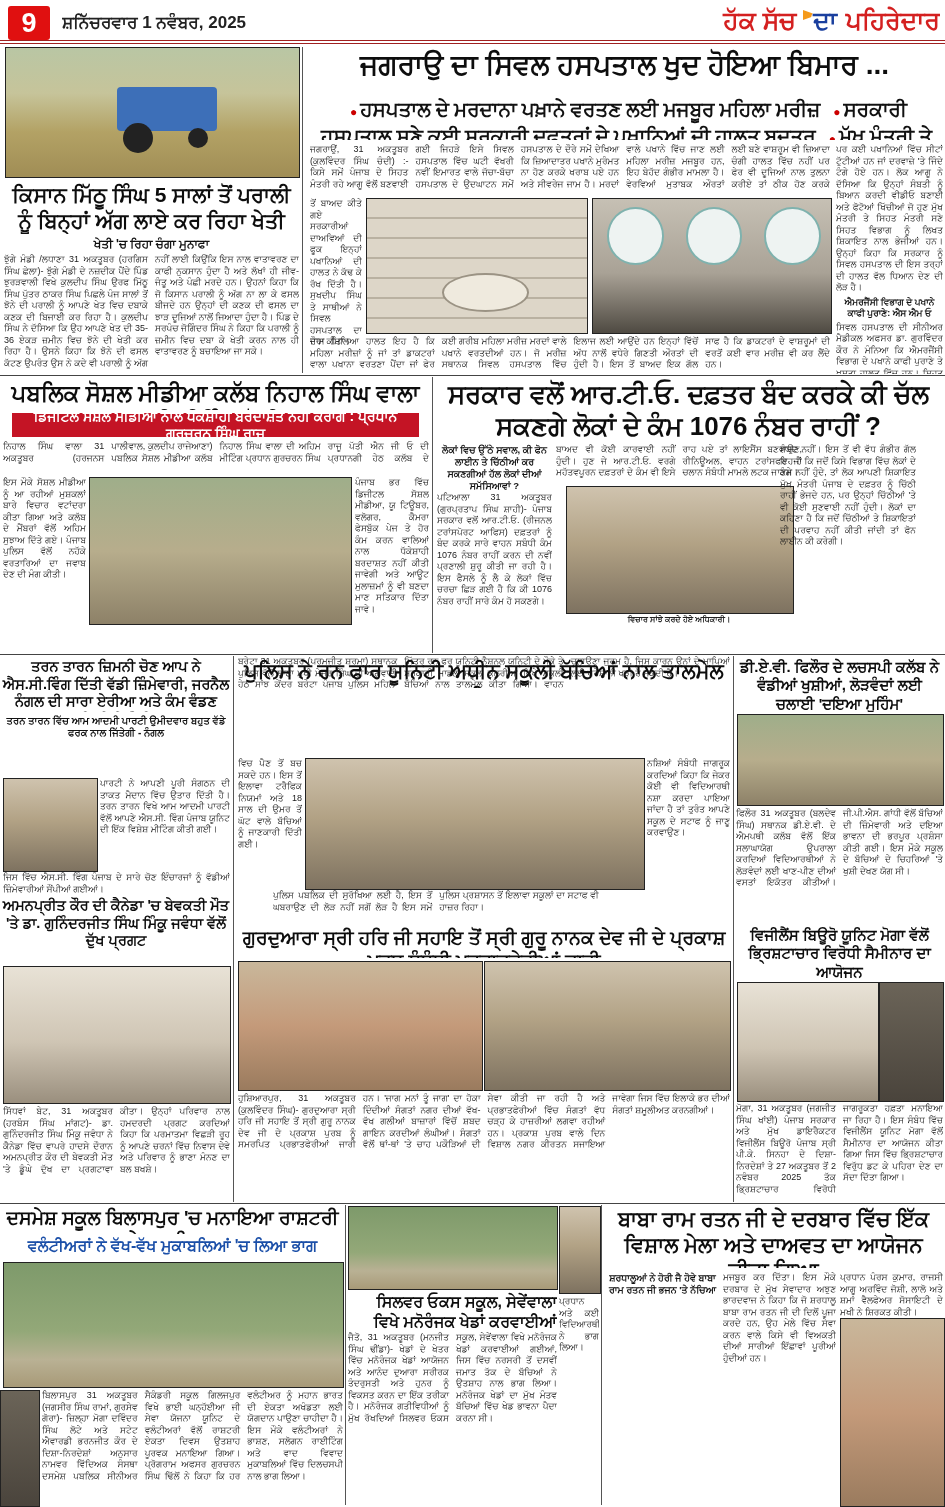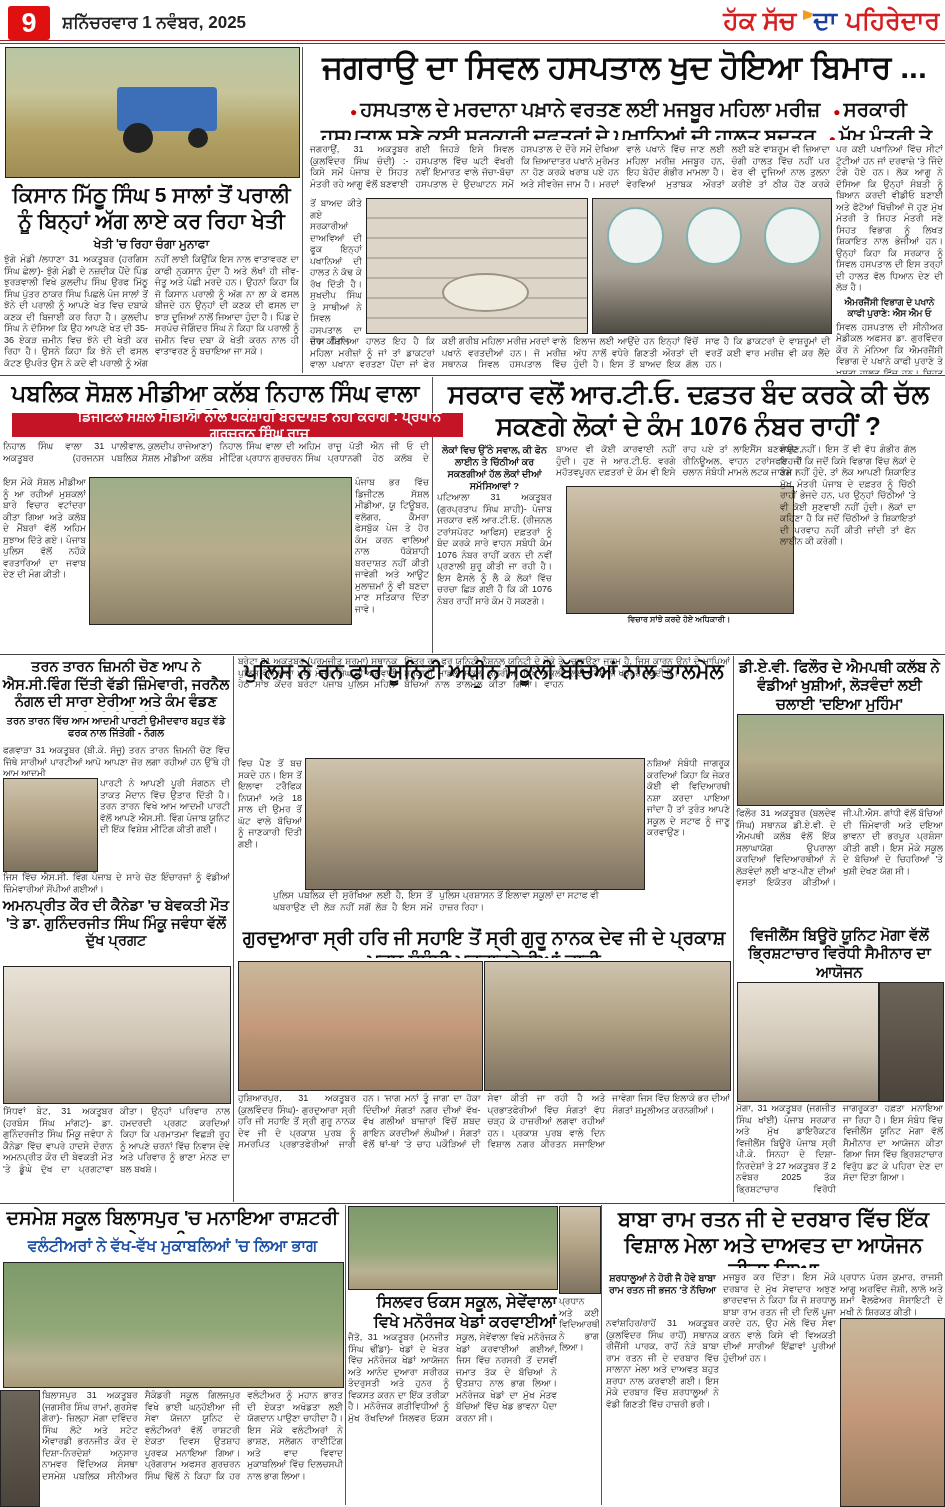--- a/index.html
+++ b/index.html
@@ -70,21 +70,21 @@
 
   <div class="abs ph ph-field" style="left:5px;top:47px;width:293px;height:129px;">
     <div class="tractor-body"></div>
     <div class="tractor-wheel" style="left:40%;top:58%;width:30px;height:30px;"></div>
     <div class="tractor-wheel" style="left:62%;top:62%;width:20px;height:20px;"></div>
   </div>
   <div class="abs hd" style="left:3px;top:182px;width:297px;height:52px;font-size:21px;">ਕਿਸਾਨ ਮਿੱਠੂ ਸਿੰਘ 5 ਸਾਲਾਂ ਤੋਂ ਪਰਾਲੀ ਨੂੰ ਬਿਨ੍ਹਾਂ ਅੱਗ ਲਾਏ ਕਰ ਰਿਹਾ ਖੇਤੀ</div>
   <div class="abs kicker" style="left:3px;top:237px;width:297px;height:15px;font-size:12px;">ਖੇਤੀ 'ਚ ਰਿਹਾ ਚੰਗਾ ਮੁਨਾਫਾ</div>
   <div class="abs b c2" style="left:4px;top:254px;width:295px;height:118px;">ਝੁੱਗੇ ਮੰਡੀ /ਲਧਾਣਾ 31 ਅਕਤੂਬਰ (ਹਰਗਿਸ ਸਿੰਘ ਛੇਲਾ)- ਝੁੱਗੇ ਮੰਡੀ ਦੇ ਨਜ਼ਦੀਕ ਪੈਂਦੇ ਪਿੰਡ ਝੁਰੜਵਾਲੀ ਵਿਖੇ ਕੁਲਦੀਪ ਸਿੰਘ ਉਰਫ ਮਿੱਠੂ ਸਿੰਘ ਪੁੱਤਰ ਠਾਕਰ ਸਿੰਘ ਪਿਛਲੇ ਪੰਜ ਸਾਲਾਂ ਤੋਂ ਝੋਨੇ ਦੀ ਪਰਾਲੀ ਨੂੰ ਆਪਣੇ ਖੇਤ ਵਿਚ ਦਬਾਕੇ ਕਣਕ ਦੀ ਬਿਜਾਈ ਕਰ ਰਿਹਾ ਹੈ। ਕੁਲਦੀਪ ਸਿੰਘ ਨੇ ਦੱਸਿਆ ਕਿ ਉਹ ਆਪਣੇ ਖੇਤ ਦੀ 35-36 ਏਕੜ ਜ਼ਮੀਨ ਵਿਚ ਝੋਨੇ ਦੀ ਖੇਤੀ ਕਰ ਰਿਹਾ ਹੈ। ਉਸਨੇ ਕਿਹਾ ਕਿ ਝੋਨੇ ਦੀ ਫਸਲ ਕੱਟਣ ਉਪਰੰਤ ਉਸ ਨੇ ਕਦੇ ਵੀ ਪਰਾਲੀ ਨੂੰ ਅੱਗ ਨਹੀਂ ਲਾਈ ਕਿਉਂਕਿ ਇਸ ਨਾਲ ਵਾਤਾਵਰਣ ਦਾ ਕਾਫੀ ਨੁਕਸਾਨ ਹੁੰਦਾ ਹੈ ਅਤੇ ਲੱਖਾਂ ਹੀ ਜੀਵ-ਜੰਤੂ ਅਤੇ ਪੰਛੀ ਮਰਦੇ ਹਨ। ਉਹਨਾਂ ਕਿਹਾ ਕਿ ਜੋ ਕਿਸਾਨ ਪਰਾਲੀ ਨੂੰ ਅੱਗ ਨਾ ਲਾ ਕੇ ਫਸਲ ਬੀਜਦੇ ਹਨ ਉਨ੍ਹਾਂ ਦੀ ਕਣਕ ਦੀ ਫਸਲ ਦਾ ਝਾੜ ਦੂਜਿਆਂ ਨਾਲੋਂ ਜਿਆਦਾ ਹੁੰਦਾ ਹੈ। ਪਿੰਡ ਦੇ ਸਰਪੰਚ ਜੋਗਿੰਦਰ ਸਿੰਘ ਨੇ ਕਿਹਾ ਕਿ ਪਰਾਲੀ ਨੂੰ ਜ਼ਮੀਨ ਵਿਚ ਦਬਾ ਕੇ ਖੇਤੀ ਕਰਨ ਨਾਲ ਹੀ ਵਾਤਾਵਰਣ ਨੂੰ ਬਚਾਇਆ ਜਾ ਸਕੇ।</div>
 
-  <div class="abs hd" style="left:306px;top:48px;width:637px;height:44px;font-size:32px;">ਜਗਰਾਉ ਦਾ ਸਿਵਲ ਹਸਪਤਾਲ ਖੁਦ ਹੋਇਆ ਬਿਮਾਰ ...</div>
+  <div class="abs hd" style="left:306px;top:48px;width:637px;height:44px;font-size:28px;">ਜਗਰਾਉ ਦਾ ਸਿਵਲ ਹਸਪਤਾਲ ਖੁਦ ਹੋਇਆ ਬਿਮਾਰ ...</div>
   <div class="abs deck" style="left:310px;top:96px;width:633px;height:44px;">
     <span class="itm">ਹਸਪਤਾਲ ਦੇ ਮਰਦਾਨਾ ਪਖ਼ਾਨੇ ਵਰਤਣ ਲਈ ਮਜਬੂਰ ਮਹਿਲਾ ਮਰੀਜ਼</span>
     <span class="itm">ਸਰਕਾਰੀ ਹਸਪਤਾਲ ਸਣੇ ਕਈ ਸਰਕਾਰੀ ਦਫ਼ਤਰਾਂ ਦੇ ਪਖ਼ਾਨਿਆਂ ਦੀ ਹਾਲਤ ਬਦਤਰ</span>
     <span class="itm">ਮੁੱਖ ਮੰਤਰੀ ਤੇ ਉੱਚ ਅਧਿਕਾਰੀਆਂ ਨੂੰ ਸ਼ਿਕਾਇਤ</span>
   </div>
   <div class="abs b c5" style="left:310px;top:144px;width:520px;height:52px;">ਜਗਰਾਉਂ, 31 ਅਕਤੂਬਰ (ਕੁਲਵਿੰਦਰ ਸਿੰਘ ਚੰਦੀ) :- ਕਿਸੇ ਸਮੇਂ ਪੰਜਾਬ ਦੇ ਸਿਹਤ ਮੰਤਰੀ ਰਹੇ ਆਗੂ ਵੱਲੋਂ ਬਣਵਾਈ ਗਈ ਜਿਹੜੇ ਇਸੇ ਸਿਵਲ ਹਸਪਤਾਲ ਵਿੱਚ ਘਟੀ ਵੱਖਰੀ ਨਵੀਂ ਇਮਾਰਤ ਵਾਲੇ ਜੱਚਾ-ਬੱਚਾ ਹਸਪਤਾਲ ਦੇ ਉਦਘਾਟਨ ਸਮੇਂ ਹਸਪਤਾਲ ਦੇ ਦੌਰੇ ਸਮੇਂ ਦੇਖਿਆ ਕਿ ਜ਼ਿਆਦਾਤਰ ਪਖਾਨੇ ਮੁਰੰਮਤ ਨਾ ਹੋਣ ਕਰਕੇ ਖਰਾਬ ਪਏ ਹਨ ਅਤੇ ਸੀਵਰੇਜ ਜਾਮ ਹੈ। ਮਰਦਾਂ ਵਾਲੇ ਪਖਾਨੇ ਵਿੱਚ ਜਾਣ ਲਈ ਮਹਿਲਾ ਮਰੀਜ਼ ਮਜਬੂਰ ਹਨ, ਇਹ ਬੇਹੱਦ ਗੰਭੀਰ ਮਾਮਲਾ ਹੈ। ਵੇਰਵਿਆਂ ਮੁਤਾਬਕ ਔਰਤਾਂ ਲਈ ਬਣੇ ਵਾਸ਼ਰੂਮ ਵੀ ਜ਼ਿਆਦਾ ਚੰਗੀ ਹਾਲਤ ਵਿੱਚ ਨਹੀਂ ਪਰ ਫੇਰ ਵੀ ਦੂਜਿਆਂ ਨਾਲ ਤੁਲਨਾ ਕਰੀਏ ਤਾਂ ਠੀਕ ਹੋਣ ਕਰਕੇ ਇਨ੍ਹਾਂ ਦੀ ਵਰਤੋਂ ਕੀਤੀ ਜਾ ਰਹੀ ਹੈ।</div>
   <div class="abs b" style="left:310px;top:198px;width:52px;height:172px;">ਤੋਂ ਬਾਅਦ ਕੀਤੇ ਗਏ ਸਰਕਾਰੀਆਂ ਦਾਅਵਿਆਂ ਦੀ ਫੂਕ ਇਨ੍ਹਾਂ ਪਖਾਨਿਆਂ ਦੀ ਹਾਲਤ ਨੇ ਕੱਢ ਕੇ ਰੱਖ ਦਿੱਤੀ ਹੈ। ਸੁਖਦੀਪ ਸਿੰਘ ਤੇ ਸਾਥੀਆਂ ਨੇ ਸਿਵਲ ਹਸਪਤਾਲ ਦਾ ਦੌਰਾ ਕੀਤਾ।</div>
   <div class="abs ph ph-toilet" style="left:366px;top:198px;width:220px;height:134px;">
     <div class="bowl"></div>
   </div>
@@ -98,54 +98,53 @@
     <div class="b">ਪਰ ਕਈ ਪਖਾਨਿਆਂ ਵਿੱਚ ਸੀਟਾਂ ਟੁੱਟੀਆਂ ਹਨ ਜਾਂ ਦਰਵਾਜ਼ੇ 'ਤੇ ਜਿੰਦੇ ਟੰਗੇ ਹੋਏ ਹਨ। ਲੋਕ ਆਗੂ ਨੇ ਦੱਸਿਆ ਕਿ ਉਨ੍ਹਾਂ ਸੰਬਤੀ ਨੂੰ ਬਿਆਨ ਕਰਦੀ ਵੀਡੀਓ ਬਣਾਈ ਅਤੇ ਫੋਟੋਆਂ ਖਿੱਚੀਆਂ ਜੋ ਹੁਣ ਮੁੱਖ ਮੰਤਰੀ ਤੇ ਸਿਹਤ ਮੰਤਰੀ ਸਣੇ ਸਿਹਤ ਵਿਭਾਗ ਨੂੰ ਲਿਖਤ ਸ਼ਿਕਾਇਤ ਨਾਲ ਭੇਜੀਆਂ ਹਨ। ਉਨ੍ਹਾਂ ਕਿਹਾ ਕਿ ਸਰਕਾਰ ਨੂੰ ਸਿਵਲ ਹਸਪਤਾਲ ਦੀ ਇਸ ਤਰ੍ਹਾਂ ਦੀ ਹਾਲਤ ਵੱਲ ਧਿਆਨ ਦੇਣ ਦੀ ਲੋੜ ਹੈ।</div>
     <div class="smohead">ਐਮਰਜੈਂਸੀ ਵਿਭਾਗ ਦੇ ਪਖਾਨੇ ਕਾਫੀ ਪੁਰਾਣੇ: ਐਸ ਐਮ ਓ</div>
     <div class="b">ਸਿਵਲ ਹਸਪਤਾਲ ਦੀ ਸੀਨੀਅਰ ਮੈਡੀਕਲ ਅਫਸਰ ਡਾ. ਗੁਰਵਿੰਦਰ ਕੌਰ ਨੇ ਮੰਨਿਆ ਕਿ ਐਮਰਜੈਂਸੀ ਵਿਭਾਗ ਦੇ ਪਖਾਨੇ ਕਾਫੀ ਪੁਰਾਣੇ ਤੇ ਖਸਤਾ ਹਾਲਤ ਵਿੱਚ ਹਨ। ਸਿਹਤ ਵਿਭਾਗ ਨੂੰ ਕਈ ਵਾਰ ਫੰਡ ਜਾਰੀ ਕਰਨ ਲਈ ਲਿਖਿਆ ਹੈ ਤੇ ਫੰਡ ਮਿਲਣ 'ਤੇ ਟੈਂਡਰ ਪ੍ਰਕਿਰਿਆ ਸ਼ੁਰੂ ਕਰਕੇ ਨਵੇਂ ਪਖਾਨੇ ਬਣਾਏ ਜਾਣਗੇ।</div>
   </div>
 
   <div class="abs hrule" style="left:0;top:375px;width:945px;"></div>
 
   <div class="abs vrule" style="left:432px;top:377px;height:276px;"></div>
 
   <div class="abs hd" style="left:2px;top:379px;width:427px;height:31px;font-size:23px;">ਪਬਲਿਕ ਸੋਸ਼ਲ ਮੀਡੀਆ ਕਲੱਬ ਨਿਹਾਲ ਸਿੰਘ ਵਾਲਾ ਦੀ ਮੀਟਿੰਗ ਹੋਈ</div>
-  <div class="abs redbar" style="left:12px;top:413px;width:407px;height:24px;font-size:14px;padding-left:44px;">ਡਿਜੀਟਲ ਸੋਸ਼ਲ ਮੀਡੀਆ ਨਾਲ ਧੱਕੇਸ਼ਾਹੀ ਬਰਦਾਸ਼ਤ ਨਹੀ ਕਰਾਂਗੇ : ਪ੍ਰਧਾਨ ਗੁਰਚਰਨ ਸਿੰਘ ਰਾਜੂ</div>
+  <div class="abs redbar" style="left:12px;top:413px;width:407px;height:24px;font-size:14px;">ਡਿਜੀਟਲ ਸੋਸ਼ਲ ਮੀਡੀਆ ਨਾਲ ਧੱਕੇਸ਼ਾਹੀ ਬਰਦਾਸ਼ਤ ਨਹੀ ਕਰਾਂਗੇ : ਪ੍ਰਧਾਨ ਗੁਰਚਰਨ ਸਿੰਘ ਰਾਜੂ</div>
   <div class="abs b c4" style="left:3px;top:441px;width:426px;height:34px;">ਨਿਹਾਲ ਸਿੰਘ ਵਾਲਾ 31 ਅਕਤੂਬਰ (ਹਰਜਨਸ ਪਾਲੀਵਾਲ, ਕੁਲਦੀਪ ਰਾਜੇਆਣਾ) ਪਬਲਿਕ ਸੋਸ਼ਲ ਮੀਡੀਆ ਕਲੱਬ ਨਿਹਾਲ ਸਿੰਘ ਵਾਲਾ ਦੀ ਅਹਿਮ ਮੀਟਿੰਗ ਪ੍ਰਧਾਨ ਗੁਰਚਰਨ ਸਿੰਘ ਰਾਜੂ ਪੱਤੀ ਐਨ ਜੀ ਓ ਦੀ ਪ੍ਰਧਾਨਗੀ ਹੇਠ ਕਲੱਬ ਦੇ ਦਫਤਰ ਵਿਖੇ ਹੋਈ।</div>
   <div class="abs b" style="left:3px;top:477px;width:83px;height:172px;">ਇਸ ਮੌਕੇ ਸੋਸ਼ਲ ਮੀਡੀਆ ਨੂੰ ਆ ਰਹੀਆਂ ਮੁਸ਼ਕਲਾਂ ਬਾਰੇ ਵਿਚਾਰ ਵਟਾਂਦਰਾ ਕੀਤਾ ਗਿਆ ਅਤੇ ਕਲੱਬ ਦੇ ਮੈਂਬਰਾਂ ਵੱਲੋਂ ਅਹਿਮ ਸੁਝਾਅ ਦਿੱਤੇ ਗਏ। ਪੰਜਾਬ ਪੁਲਿਸ ਵੱਲੋਂ ਨਹੱਕੇ ਵਰਤਾਰਿਆਂ ਦਾ ਜਵਾਬ ਦੇਣ ਦੀ ਮੰਗ ਕੀਤੀ।</div>
   <div class="abs ph ph-crowd-g" style="left:89px;top:477px;width:261px;height:146px;"></div>
   <div class="abs b" style="left:355px;top:477px;width:74px;height:174px;">ਪੰਜਾਬ ਭਰ ਵਿੱਚ ਡਿਜੀਟਲ ਸੋਸ਼ਲ ਮੀਡੀਆ, ਯੂ ਟਿਊਬਰ, ਵਲੋਗਰ, ਕੈਮਰਾ ਫੇਸਬੁੱਕ ਪੇਜ ਤੇ ਹੋਰ ਕੰਮ ਕਰਨ ਵਾਲਿਆਂ ਨਾਲ ਧੱਕੇਸ਼ਾਹੀ ਬਰਦਾਸ਼ਤ ਨਹੀਂ ਕੀਤੀ ਜਾਵੇਗੀ ਅਤੇ ਆਊਟ ਮੁਲਾਜ਼ਮਾਂ ਨੂੰ ਵੀ ਬਣਦਾ ਮਾਣ ਸਤਿਕਾਰ ਦਿੱਤਾ ਜਾਵੇ।</div>
 
   <div class="abs hd" style="left:436px;top:379px;width:505px;height:62px;font-size:26px;">ਸਰਕਾਰ ਵਲੋਂ ਆਰ.ਟੀ.ਓ. ਦਫ਼ਤਰ ਬੰਦ ਕਰਕੇ ਕੀ ਚੱਲ ਸਕਣਗੇ ਲੋਕਾਂ ਦੇ ਕੰਮ 1076 ਨੰਬਰ ਰਾਹੀਂ ?</div>
   <div class="abs kicker" style="left:437px;top:444px;width:115px;height:46px;font-size:9.5px;">ਲੋਕਾਂ ਵਿਚ ਉੱਠੇ ਸਵਾਲ, ਕੀ ਫੋਨ ਲਾਈਨ ਤੇ ਚਿੱਠੀਆਂ ਕਰ ਸਕਣਗੀਆਂ ਹੱਲ ਲੋਕਾਂ ਦੀਆਂ ਸਮੱਸਿਆਵਾਂ ?</div>
   <div class="abs b" style="left:437px;top:492px;width:115px;height:158px;">ਪਟਿਆਲਾ 31 ਅਕਤੂਬਰ (ਗੁਰਪ੍ਰਤਾਪ ਸਿੰਘ ਸ਼ਾਹੀ)- ਪੰਜਾਬ ਸਰਕਾਰ ਵਲੋਂ ਆਰ.ਟੀ.ਓ. (ਰੀਜਨਲ ਟਰਾਂਸਪੋਰਟ ਆਫਿਸ) ਦਫ਼ਤਰਾਂ ਨੂੰ ਬੰਦ ਕਰਕੇ ਸਾਰੇ ਵਾਹਨ ਸਬੰਧੀ ਕੰਮ 1076 ਨੰਬਰ ਰਾਹੀਂ ਕਰਨ ਦੀ ਨਵੀਂ ਪ੍ਰਣਾਲੀ ਸ਼ੁਰੂ ਕੀਤੀ ਜਾ ਰਹੀ ਹੈ। ਇਸ ਫੈਸਲੇ ਨੂੰ ਲੈ ਕੇ ਲੋਕਾਂ ਵਿੱਚ ਚਰਚਾ ਛਿੜ ਗਈ ਹੈ ਕਿ ਕੀ 1076 ਨੰਬਰ ਰਾਹੀਂ ਸਾਰੇ ਕੰਮ ਹੋ ਸਕਣਗੇ।</div>
   <div class="abs b c2" style="left:556px;top:444px;width:246px;height:40px;">ਬਾਅਦ ਵੀ ਕੋਈ ਕਾਰਵਾਈ ਨਹੀਂ ਹੁੰਦੀ। ਹੁਣ ਜੇ ਆਰ.ਟੀ.ਓ. ਵਰਗੇ ਮਹੱਤਵਪੂਰਨ ਦਫ਼ਤਰਾਂ ਦੇ ਕੰਮ ਵੀ ਇਸੇ ਰਾਹ ਪਏ ਤਾਂ ਲਾਇਸੈਂਸ ਬਣਵਾਉਣ, ਰੀਨਿਊਅਲ, ਵਾਹਨ ਟਰਾਂਸਫਰ ਜਾਂ ਚਲਾਨ ਸੰਬੰਧੀ ਮਾਮਲੇ ਲਟਕ ਜਾਣਗੇ।</div>
   <div class="abs ph ph-crowd" style="left:566px;top:486px;width:226px;height:126px;"></div>
   <div class="abs cap" style="left:556px;top:615px;width:246px;height:14px;">ਵਿਚਾਰ ਸਾਂਝੇ ਕਰਦੇ ਹੋਏ ਅਧਿਕਾਰੀ।</div>
   <div class="abs b" style="left:780px;top:444px;width:136px;height:206px;">ਸੰਬਦ ਨਹੀਂ। ਇਸ ਤੋਂ ਵੀ ਵੱਧ ਗੰਭੀਰ ਗੱਲ ਇਹ ਹੈ ਕਿ ਜਦੋਂ ਕਿਸੇ ਵਿਭਾਗ ਵਿੱਚ ਲੋਕਾਂ ਦੇ ਕੰਮ ਨਹੀਂ ਹੁੰਦੇ, ਤਾਂ ਲੋਕ ਆਪਣੀ ਸ਼ਿਕਾਇਤ ਮੁੱਖ ਮੰਤਰੀ ਪੰਜਾਬ ਦੇ ਦਫ਼ਤਰ ਨੂੰ ਚਿੱਠੀ ਰਾਹੀਂ ਭੇਜਦੇ ਹਨ, ਪਰ ਉਨ੍ਹਾਂ ਚਿੱਠੀਆਂ 'ਤੇ ਵੀ ਕੋਈ ਸੁਣਵਾਈ ਨਹੀਂ ਹੁੰਦੀ। ਲੋਕਾਂ ਦਾ ਕਹਿਣਾ ਹੈ ਕਿ ਜਦੋਂ ਚਿੱਠੀਆਂ ਤੇ ਸ਼ਿਕਾਇਤਾਂ ਦੀ ਪਰਵਾਹ ਨਹੀਂ ਕੀਤੀ ਜਾਂਦੀ ਤਾਂ ਫੋਨ ਲਾਈਨ ਕੀ ਕਰੇਗੀ।</div>
 
   <div class="abs hrule" style="left:0;top:654px;width:945px;"></div>
 
   <div class="abs vrule" style="left:233px;top:656px;height:546px;"></div>
   <div class="abs vrule" style="left:733px;top:656px;height:546px;"></div>
 
   <div class="abs hd" style="left:2px;top:658px;width:228px;height:54px;font-size:14.5px;">ਤਰਨ ਤਾਰਨ ਜ਼ਿਮਨੀ ਚੋਣ ਆਪ ਨੇ ਐਸ.ਸੀ.ਵਿੰਗ ਦਿੱਤੀ ਵੱਡੀ ਜ਼ਿੰਮੇਵਾਰੀ, ਜਰਨੈਲ ਨੰਗਲ ਦੀ ਸਾਰਾ ਏਰੀਆ ਅਤੇ ਕੰਮ ਵੰਡਣ ਮਿਲੀ ਡਿਊਟੀ</div>
   <div class="abs kicker" style="left:2px;top:715px;width:228px;height:28px;font-size:10px;">ਤਰਨ ਤਾਰਨ ਵਿੱਚ ਆਮ ਆਦਮੀ ਪਾਰਟੀ ਉਮੀਦਵਾਰ ਬਹੁਤ ਵੱਡੇ ਫਰਕ ਨਾਲ ਜਿੱਤੇਗੀ - ਨੰਗਲ</div>
-  <div class="abs b" style="left:3px;top:745px;width:227px;height:31px;">ਫਗਵਾੜਾ 31 ਅਕਤੂਬਰ (ਬੀ.ਕੇ. ਸੱਜੂ) ਤਰਨ ਤਾਰਨ ਜ਼ਿਮਨੀ ਚੋਣ ਵਿੱਚ ਜਿੱਥੇ ਸਾਰੀਆਂ ਪਾਰਟੀਆਂ ਆਪੋ ਆਪਣਾ ਜ਼ੋਰ ਲਗਾ ਰਹੀਆਂ ਹਨ ਉੱਥੇ ਹੀ ਆਮ ਆਦਮੀ</div>
   <div class="abs ph ph-crowd" style="left:3px;top:778px;width:93px;height:92px;"></div>
   <div class="abs b" style="left:100px;top:778px;width:130px;height:92px;">ਪਾਰਟੀ ਨੇ ਆਪਣੀ ਪੂਰੀ ਸੰਗਠਨ ਦੀ ਤਾਕਤ ਮੈਦਾਨ ਵਿੱਚ ਉਤਾਰ ਦਿੱਤੀ ਹੈ। ਤਰਨ ਤਾਰਨ ਵਿਖੇ ਆਮ ਆਦਮੀ ਪਾਰਟੀ ਵੱਲੋਂ ਆਪਣੇ ਐਸ.ਸੀ. ਵਿੰਗ ਪੰਜਾਬ ਯੂਨਿਟ ਦੀ ਇੱਕ ਵਿਸ਼ੇਸ਼ ਮੀਟਿੰਗ ਕੀਤੀ ਗਈ।</div>
   <div class="abs b" style="left:3px;top:872px;width:227px;height:22px;">ਜਿਸ ਵਿੱਚ ਐਸ.ਸੀ. ਵਿੰਗ ਪੰਜਾਬ ਦੇ ਸਾਰੇ ਚੋਣ ਇੰਚਾਰਜਾਂ ਨੂੰ ਵੱਡੀਆਂ ਜ਼ਿੰਮੇਵਾਰੀਆਂ ਸੌਂਪੀਆਂ ਗਈਆਂ।</div>
 
   <div class="abs hd" style="left:237px;top:658px;width:494px;height:30px;font-size:21px;">ਪੁਲਿਸ ਨੇ ਰਨ ਫਾਰ ਯੂਨਿਟੀ ਅਧੀਨ ਸਕੂਲੀ ਬੱਚਿਆਂ ਨਾਲ ਤਾਲਮੇਲ ਕੀਤਾ</div>
   <div class="abs b c3" style="left:238px;top:656px;width:492px;height:64px;">ਬਰੇਟਾ 31 ਅਕਤੂਬਰ (ਪਰਮਜੀਤ ਸ਼ਰਮਾ) ਸਥਾਨਕ ਪੁਲਿਸ ਵੱਲੋਂ ਥਾਣਾ ਮੁਖੀ ਮੇਜਰ ਸਿੰਘ ਦੀ ਅਗਵਾਈ ਹੇਠ ਸਾਂਝ ਕੇਂਦਰ ਬਰੇਟਾ ਪੰਜਾਬ ਪੁਲਿਸ ਮਹਿਲਾ ਮਿੱਤਰ ਰਨ ਫਰ ਯੂਨਿਟੀ ਨੈਸ਼ਨਲ ਯੂਨਿਟੀ ਦੇ ਮੌਕੇ ਤੇ ਸਰਕਾਰੀ ਮਾਡਲ ਸਕੂਲ ਕੁਲਰੀਆਂ ਵਿਖੇ ਸਕੂਲੀ ਬੱਚਿਆਂ ਨਾਲ ਤਾਲਮੇਲ ਕੀਤਾ ਗਿਆ। ਵਾਹਨ ਚਲਾਉਣਾ ਜੁਰਮ ਹੈ, ਜਿਸ ਕਾਰਨ ਉਨਾਂ ਦੇ ਮਾਪਿਆਂ ਲਈ ਪਰੇਸ਼ਾਨੀ ਖੜੀ ਹੋ ਸਕਦੀ ਹੈ।</div>
   <div class="abs b" style="left:238px;top:758px;width:64px;height:130px;">ਵਿਚ ਪੈਣ ਤੋਂ ਬਚ ਸਕਦੇ ਹਨ। ਇਸ ਤੋਂ ਇਲਾਵਾ ਟਰੈਫਿਕ ਨਿਯਮਾਂ ਅਤੇ 18 ਸਾਲ ਦੀ ਉਮਰ ਤੋਂ ਘੱਟ ਵਾਲੇ ਬੱਚਿਆਂ ਨੂੰ ਜਾਣਕਾਰੀ ਦਿੱਤੀ ਗਈ।</div>
   <div class="abs ph ph-crowd" style="left:305px;top:758px;width:338px;height:130px;"></div>
   <div class="abs b" style="left:647px;top:758px;width:83px;height:130px;">ਨਸ਼ਿਆਂ ਸੰਬੰਧੀ ਜਾਗਰੂਕ ਕਰਦਿਆਂ ਕਿਹਾ ਕਿ ਜੇਕਰ ਕੋਈ ਵੀ ਵਿਦਿਆਰਥੀ ਨਸ਼ਾ ਕਰਦਾ ਪਾਇਆ ਜਾਂਦਾ ਹੈ ਤਾਂ ਤੁਰੰਤ ਆਪਣੇ ਸਕੂਲ ਦੇ ਸਟਾਫ ਨੂੰ ਜਾਣੂ ਕਰਵਾਉਣ।</div>
   <div class="abs b c3" style="left:238px;top:890px;width:492px;height:30px;margin-left:35px;">ਪੁਲਿਸ ਪਬਲਿਕ ਦੀ ਸੁਰੱਖਿਆ ਲਈ ਹੈ, ਇਸ ਤੋਂ ਘਬਰਾਉਣ ਦੀ ਲੋੜ ਨਹੀਂ ਸਗੋਂ ਲੋੜ ਹੈ ਇਸ ਸਮੇਂ ਪੁਲਿਸ ਪ੍ਰਸ਼ਾਸਨ ਤੋਂ ਇਲਾਵਾ ਸਕੂਲਾਂ ਦਾ ਸਟਾਫ ਵੀ ਹਾਜ਼ਰ ਰਿਹਾ।</div>
 
-  <div class="abs hd" style="left:736px;top:658px;width:207px;height:54px;font-size:15px;">ਡੀ.ਏ.ਵੀ. ਫਿਲੌਰ ਦੇ ਐਮਪਥੀ ਕਲੱਬ ਨੇ ਵੰਡੀਆਂ ਖੁਸ਼ੀਆਂ, ਲੋੜਵੰਦਾਂ ਲਈ ਚਲਾਈ 'ਦਇਆ ਮੁਹਿੰਮ'</div>
+  <div class="abs hd" style="left:736px;top:658px;width:207px;height:54px;font-size:15px;">ਡੀ.ਏ.ਵੀ. ਫਿਲੌਰ ਦੇ ਲਚਸਪੀ ਕਲੱਬ ਨੇ ਵੰਡੀਆਂ ਖੁਸ਼ੀਆਂ, ਲੋੜਵੰਦਾਂ ਲਈ ਚਲਾਈ 'ਦਇਆ ਮੁਹਿੰਮ'</div>
   <div class="abs ph ph-crowd-g" style="left:737px;top:714px;width:205px;height:90px;"></div>
   <div class="abs b c2" style="left:736px;top:808px;width:207px;height:112px;">ਫਿਲੌਰ 31 ਅਕਤੂਬਰ (ਬਲਦੇਵ ਸਿੰਘ) ਸਥਾਨਕ ਡੀ.ਏ.ਵੀ. ਦੇ ਐਮਪਥੀ ਕਲੱਬ ਵੱਲੋਂ ਇੱਕ ਸਲਾਘਾਯੋਗ ਉਪਰਾਲਾ ਕਰਦਿਆਂ ਵਿਦਿਆਰਥੀਆਂ ਨੇ ਲੋੜਵੰਦਾਂ ਲਈ ਖਾਣ-ਪੀਣ ਦੀਆਂ ਵਸਤਾਂ ਇਕੱਤਰ ਕੀਤੀਆਂ। ਜੀ.ਪੀ.ਐਸ. ਗਾਂਧੀ ਵੱਲੋਂ ਬੱਚਿਆਂ ਦੀ ਜ਼ਿੰਮੇਵਾਰੀ ਅਤੇ ਦਇਆ ਭਾਵਨਾ ਦੀ ਭਰਪੂਰ ਪ੍ਰਸ਼ੰਸਾ ਕੀਤੀ ਗਈ। ਇਸ ਮੌਕੇ ਸਕੂਲ ਦੇ ਬੱਚਿਆਂ ਦੇ ਚਿਹਰਿਆਂ 'ਤੇ ਖੁਸ਼ੀ ਦੇਖਣ ਯੋਗ ਸੀ।</div>
 
   <div class="abs hd" style="left:2px;top:897px;width:228px;height:66px;font-size:14.5px;">ਅਮਨਪ੍ਰੀਤ ਕੌਰ ਦੀ ਕੈਨੇਡਾ 'ਚ ਬੇਵਕਤੀ ਮੌਤ 'ਤੇ ਡਾ. ਗੁਨਿੰਦਰਜੀਤ ਸਿੰਘ ਮਿੰਕੂ ਜਵੰਧਾ ਵੱਲੋਂ ਦੁੱਖ ਪ੍ਰਗਟ</div>
   <div class="abs ph ph-room" style="left:3px;top:966px;width:226px;height:136px;"></div>
   <div class="abs b c2" style="left:3px;top:1106px;width:227px;height:96px;">ਸਿੱਧਵਾਂ ਬੇਟ, 31 ਅਕਤੂਬਰ (ਹਰਬੰਸ ਸਿੰਘ ਮਾਂਗਟ)- ਡਾ. ਗੁਨਿੰਦਰਜੀਤ ਸਿੰਘ ਮਿੰਕੂ ਜਵੰਧਾ ਨੇ ਕੈਨੇਡਾ ਵਿੱਚ ਵਾਪਰੇ ਹਾਦਸੇ ਦੌਰਾਨ ਅਮਨਪ੍ਰੀਤ ਕੌਰ ਦੀ ਬੇਵਕਤੀ ਮੌਤ 'ਤੇ ਡੂੰਘੇ ਦੁੱਖ ਦਾ ਪ੍ਰਗਟਾਵਾ ਕੀਤਾ। ਉਨ੍ਹਾਂ ਪਰਿਵਾਰ ਨਾਲ ਹਮਦਰਦੀ ਪ੍ਰਗਟ ਕਰਦਿਆਂ ਕਿਹਾ ਕਿ ਪਰਮਾਤਮਾ ਵਿਛੜੀ ਰੂਹ ਨੂੰ ਆਪਣੇ ਚਰਨਾਂ ਵਿੱਚ ਨਿਵਾਸ ਦੇਵੇ ਅਤੇ ਪਰਿਵਾਰ ਨੂੰ ਭਾਣਾ ਮੰਨਣ ਦਾ ਬਲ ਬਖਸ਼ੇ।</div>
 
   <div class="abs hd" style="left:237px;top:926px;width:494px;height:32px;font-size:19px;">ਗੁਰਦੁਆਰਾ ਸ੍ਰੀ ਹਰਿ ਜੀ ਸਹਾਇ ਤੋਂ ਸ੍ਰੀ ਗੁਰੂ ਨਾਨਕ ਦੇਵ ਜੀ ਦੇ ਪ੍ਰਕਾਸ਼ ਪੁਰਬ ਸੰਬੰਧੀ ਪ੍ਰਭਾਤਫੇਰੀਆਂ ਜਾਰੀ</div>
   <div class="abs ph ph-mela" style="left:238px;top:961px;width:243px;height:128px;"></div>
   <div class="abs ph ph-crowd" style="left:484px;top:961px;width:245px;height:128px;"></div>
@@ -168,18 +167,17 @@
   <div class="abs b c3" style="left:42px;top:1390px;width:301px;height:115px;">ਬਿਲਾਸਪੁਰ 31 ਅਕਤੂਬਰ (ਜਗਸੀਰ ਸਿੰਘ ਰਾਮਾਂ, ਗੁਰਸੇਵ ਗੋਰਾ)- ਜ਼ਿਲ੍ਹਾ ਮੋਗਾ ਦਵਿੰਦਰ ਸਿੰਘ ਲੋਟੇ ਅਤੇ ਸਟੇਟ ਐਵਾਰਡੀ ਭਰਨਜੀਤ ਕੌਰ ਦੇ ਦਿਸ਼ਾ-ਨਿਰਦੇਸ਼ਾਂ ਅਨੁਸਾਰ ਨਾਮਵਰ ਵਿੱਦਿਅਕ ਸੰਸਥਾ ਦਸਮੇਸ਼ ਪਬਲਿਕ ਸੀਨੀਅਰ ਸੈਕੰਡਰੀ ਸਕੂਲ ਗਿਲਜਪੁਰ ਵਿਖੇ ਭਾਈ ਘਨ੍ਹੱਈਆ ਜੀ ਸੇਵਾ ਯੋਜਨਾ ਯੂਨਿਟ ਦੇ ਵਲੰਟੀਅਰਾਂ ਵੱਲੋਂ ਰਾਸ਼ਟਰੀ ਏਕਤਾ ਦਿਵਸ ਉਤਸ਼ਾਹ ਪੂਰਵਕ ਮਨਾਇਆ ਗਿਆ। ਪ੍ਰੋਗਰਾਮ ਅਫਸਰ ਗੁਰਚਰਨ ਸਿੰਘ ਢਿੱਲੋਂ ਨੇ ਕਿਹਾ ਕਿ ਹਰ ਵਲੰਟੀਅਰ ਨੂੰ ਮਹਾਨ ਭਾਰਤ ਦੀ ਏਕਤਾ ਅਖੰਡਤਾ ਲਈ ਯੋਗਦਾਨ ਪਾਉਣਾ ਚਾਹੀਦਾ ਹੈ। ਇਸ ਮੌਕੇ ਵਲੰਟੀਅਰਾਂ ਨੇ ਭਾਸ਼ਣ, ਸਲੋਗਨ ਰਾਈਟਿੰਗ ਅਤੇ ਵਾਦ ਵਿਵਾਦ ਮੁਕਾਬਲਿਆਂ ਵਿੱਚ ਦਿਲਚਸਪੀ ਨਾਲ ਭਾਗ ਲਿਆ।</div>
 
   <div class="abs ph ph-school" style="left:348px;top:1206px;width:208px;height:82px;"></div>
   <div class="abs ph ph-crowd" style="left:559px;top:1206px;width:40px;height:86px;"></div>
   <div class="abs b" style="left:559px;top:1296px;width:40px;height:209px;">ਪ੍ਰਧਾਨ ਅਤੇ ਕਈ ਵਿਦਿਆਰਥੀਆਂ ਨੇ ਭਾਗ ਲਿਆ।</div>
   <div class="abs hd" style="left:348px;top:1292px;width:209px;height:38px;font-size:16px;text-align:right;">ਸਿਲਵਰ ਓਕਸ ਸਕੂਲ, ਸੇਵੇਂਵਾਲਾ ਵਿਖੇ ਮਨੋਰੰਜਕ ਖੇਡਾਂ ਕਰਵਾਈਆਂ ਗਈਆਂ</div>
   <div class="abs b c2" style="left:348px;top:1332px;width:209px;height:173px;">ਜੈਤੋ, 31 ਅਕਤੂਬਰ (ਮਨਜੀਤ ਸਿੰਘ ਢੀਂਡਾ)- ਖੇਡਾਂ ਦੇ ਖੇਤਰ ਵਿੱਚ ਮਨੋਰੰਜਕ ਖੇਡਾਂ ਆਯੋਜਨ ਅਤੇ ਆਨੰਦ ਦੁਆਰਾ ਸਰੀਰਕ ਤੰਦਰੁਸਤੀ ਅਤੇ ਹੁਨਰ ਨੂੰ ਵਿਕਸਤ ਕਰਨ ਦਾ ਇੱਕ ਤਰੀਕਾ ਹੈ। ਮਨੋਰੰਜਕ ਗਤੀਵਿਧੀਆਂ ਨੂੰ ਮੁੱਖ ਰੱਖਦਿਆਂ ਸਿਲਵਰ ਓਕਸ ਸਕੂਲ, ਸੇਵੇਂਵਾਲਾ ਵਿਖੇ ਮਨੋਰੰਜਕ ਖੇਡਾਂ ਕਰਵਾਈਆਂ ਗਈਆਂ, ਜਿਸ ਵਿੱਚ ਨਰਸਰੀ ਤੋਂ ਦਸਵੀਂ ਜਮਾਤ ਤੱਕ ਦੇ ਬੱਚਿਆਂ ਨੇ ਉਤਸ਼ਾਹ ਨਾਲ ਭਾਗ ਲਿਆ। ਮਨੋਰੰਜਕ ਖੇਡਾਂ ਦਾ ਮੁੱਖ ਮੰਤਵ ਬੱਚਿਆਂ ਵਿੱਚ ਖੇਡ ਭਾਵਨਾ ਪੈਦਾ ਕਰਨਾ ਸੀ।</div>
 
   <div class="abs hd" style="left:604px;top:1206px;width:339px;height:62px;font-size:21px;">ਬਾਬਾ ਰਾਮ ਰਤਨ ਜੀ ਦੇ ਦਰਬਾਰ ਵਿੱਚ ਇੱਕ ਵਿਸ਼ਾਲ ਮੇਲਾ ਅਤੇ ਦਾਅਵਤ ਦਾ ਆਯੋਜਨ ਕੀਤਾ ਗਿਆ</div>
   <div class="abs kicker" style="left:606px;top:1272px;width:113px;height:44px;font-size:9.5px;">ਸ਼ਰਧਾਲੂਆਂ ਨੇ ਹੋਰੀ ਜੈ ਹੋਵੇ ਬਾਬਾ ਰਾਮ ਰਤਨ ਜੀ ਭਜਨ 'ਤੇ ਨੱਚਿਆ</div>
-  <div class="abs b" style="left:606px;top:1318px;width:113px;height:187px;">ਨਵਾਂਸ਼ਹਿਰ/ਰਾਹੋਂ 31 ਅਕਤੂਬਰ (ਕੁਲਵਿੰਦਰ ਸਿੰਘ ਰਾਹੋਂ) ਸਥਾਨਕ ਰੀਜੈਂਸੀ ਪਾਰਕ, ਰਾਹੋਂ ਨੇੜੇ ਬਾਬਾ ਰਾਮ ਰਤਨ ਜੀ ਦੇ ਦਰਬਾਰ ਵਿੱਚ ਸਾਲਾਨਾ ਮੇਲਾ ਅਤੇ ਦਾਅਵਤ ਬਹੁਤ ਸ਼ਰਧਾ ਨਾਲ ਕਰਵਾਈ ਗਈ। ਇਸ ਮੌਕੇ ਦਰਬਾਰ ਵਿੱਚ ਸ਼ਰਧਾਲੂਆਂ ਨੇ ਵੱਡੀ ਗਿਣਤੀ ਵਿੱਚ ਹਾਜ਼ਰੀ ਭਰੀ।</div>
   <div class="abs b" style="left:723px;top:1272px;width:113px;height:233px;">ਮਜਬੂਰ ਕਰ ਦਿੱਤਾ। ਇਸ ਮੌਕੇ ਦਰਬਾਰ ਦੇ ਮੁੱਖ ਸੇਵਾਦਾਰ ਅਝੁਣ ਭਾਰਦਵਾਜ ਨੇ ਕਿਹਾ ਕਿ ਜੋ ਸ਼ਰਧਾਲੂ ਬਾਬਾ ਰਾਮ ਰਤਨ ਜੀ ਦੀ ਦਿਲੋਂ ਪੂਜਾ ਕਰਦੇ ਹਨ, ਉਹ ਮੇਲੇ ਵਿੱਚ ਸੇਵਾ ਕਰਨ ਵਾਲੇ ਕਿਸੇ ਵੀ ਵਿਅਕਤੀ ਦੀਆਂ ਸਾਰੀਆਂ ਇੱਛਾਵਾਂ ਪੂਰੀਆਂ ਹੁੰਦੀਆਂ ਹਨ।</div>
   <div class="abs b" style="left:840px;top:1272px;width:103px;height:44px;">ਪ੍ਰਧਾਨ ਪੰਰਸ ਕੁਮਾਰ, ਰਾਜਸੀ ਆਗੂ ਅਰਵਿੰਦ ਜੋਸ਼ੀ, ਲਾਲੋ ਅਤੇ ਸ਼ਮਾਂ ਵੈਲਫੇਅਰ ਸੋਸਾਇਟੀ ਦੇ ਮੁਖੀ ਨੇ ਸ਼ਿਰਕਤ ਕੀਤੀ।</div>
   <div class="abs ph ph-mela" style="left:840px;top:1318px;width:103px;height:187px;"></div>
 
 </div>
 
 </body></html>

